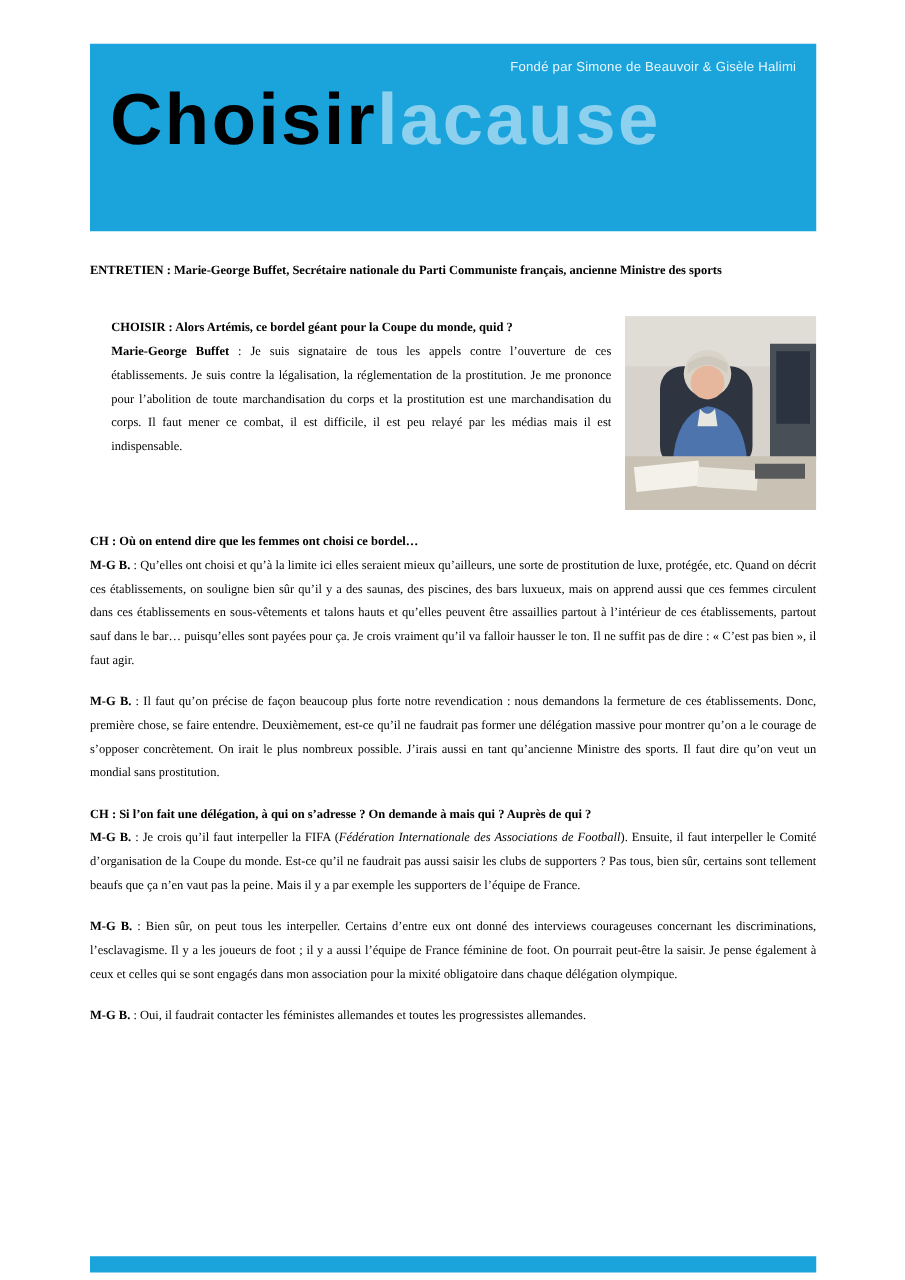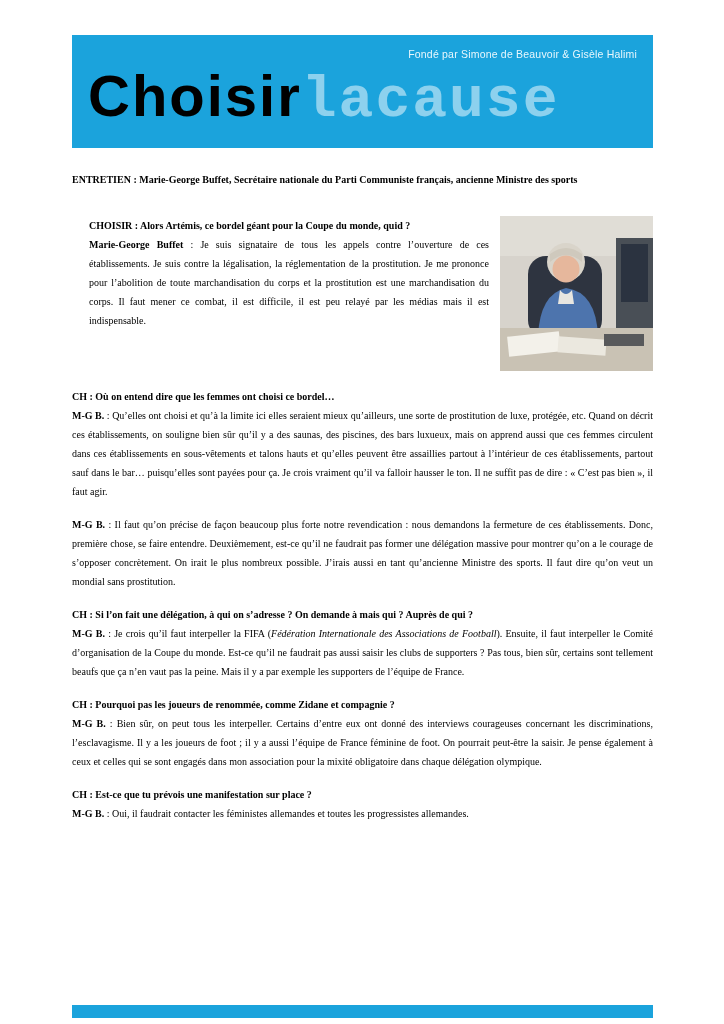--- a/index.html
+++ b/index.html
@@ -13,42 +13,42 @@
     overflow:hidden;
   }
   .content {
     position:absolute;
     left:72px; top:35px;
     width:581px;
   }
   
   .masthead {
     background:#1ba3dc;
-    height:113px;
+    height:150px;
     padding:13px 12px 0 16px;
     font-family:"Liberation Sans", sans-serif;
     overflow:hidden;
   }
   .tagline {
     text-align:right;
     color:#e8f7fd;
     font-size:10.5px;
     letter-spacing:0.2px;
     padding-right:4px;
   }
   .logo-line1 {
     margin-top:8px;
     font-size:58px;
     font-weight:bold;
     line-height:0.95;
     letter-spacing:2px;
     white-space:nowrap;
   }
   .logo-bold  { color:#000000; }
-  .logo-light { color:rgba(255,255,255,0.5);font-family:Liberation Mono, monospace; }
+  .logo-light { color:rgba(255,255,255,0.5); }
   .logo-line2 {
     font-size:60px;
     font-weight:bold;
     line-height:0.9;
     letter-spacing:4px;
     color:rgba(255,255,255,0.62);
     text-align:right;
     padding-right:6px;
     margin-top:-8px;
     white-space:nowrap;
@@ -124,26 +124,24 @@
       <section class="qa">
         <p class="a"><b>M-G B.</b><span> : Il faut qu’on précise de façon beaucoup plus forte notre revendication : nous demandons la fermeture de ces établissements. Donc, première chose, se faire entendre. Deuxièmement, est-ce qu’il ne faudrait pas former une délégation massive pour montrer qu’on a le courage de s’opposer concrètement. On irait le plus nombreux possible. J’irais aussi en tant qu’ancienne Ministre des sports. Il faut dire qu’on veut un mondial sans prostitution.</span></p>
       </section>
 
       <section class="qa">
         <p class="q">CH : Si l’on fait une délégation, à qui on s’adresse ? On demande à mais qui ? Auprès de qui ?</p>
         <p class="a"><b>M-G B.</b><span> : Je crois qu’il faut interpeller la FIFA (</span><i>Fédération Internationale des Associations de Football</i><span>). Ensuite, il faut interpeller le Comité d’organisation de la Coupe du monde. Est-ce qu’il ne faudrait pas aussi saisir les clubs de supporters ? Pas tous, bien sûr, certains sont tellement beaufs que ça n’en vaut pas la peine. Mais il y a par exemple les supporters de l’équipe de France.</span></p>
       </section>
 
       <section class="qa">
-        <p class="q">CH : Pourquoi pas les joueurs de renommée, comme Zidane et compagnie ?</p>
         <p class="a"><b>M-G B.</b><span> : Bien sûr, on peut tous les interpeller. Certains d’entre eux ont donné des interviews courageuses concernant les discriminations, l’esclavagisme. Il y a les joueurs de foot ; il y a aussi l’équipe de France féminine de foot. On pourrait peut-être la saisir. Je pense également à ceux et celles qui se sont engagés dans mon association pour la mixité obligatoire dans chaque délégation olympique.</span></p>
       </section>
 
       <section class="qa">
-        <p class="q">CH : Est-ce que tu prévois une manifestation sur place ?</p>
         <p class="a"><b>M-G B.</b><span> : Oui, il faudrait contacter les féministes allemandes et toutes les progressistes allemandes.</span></p>
       </section>
 
     </div>
   </div>
 
   <div class="footer-bar"></div>
 </div>
 
 </body></html>

